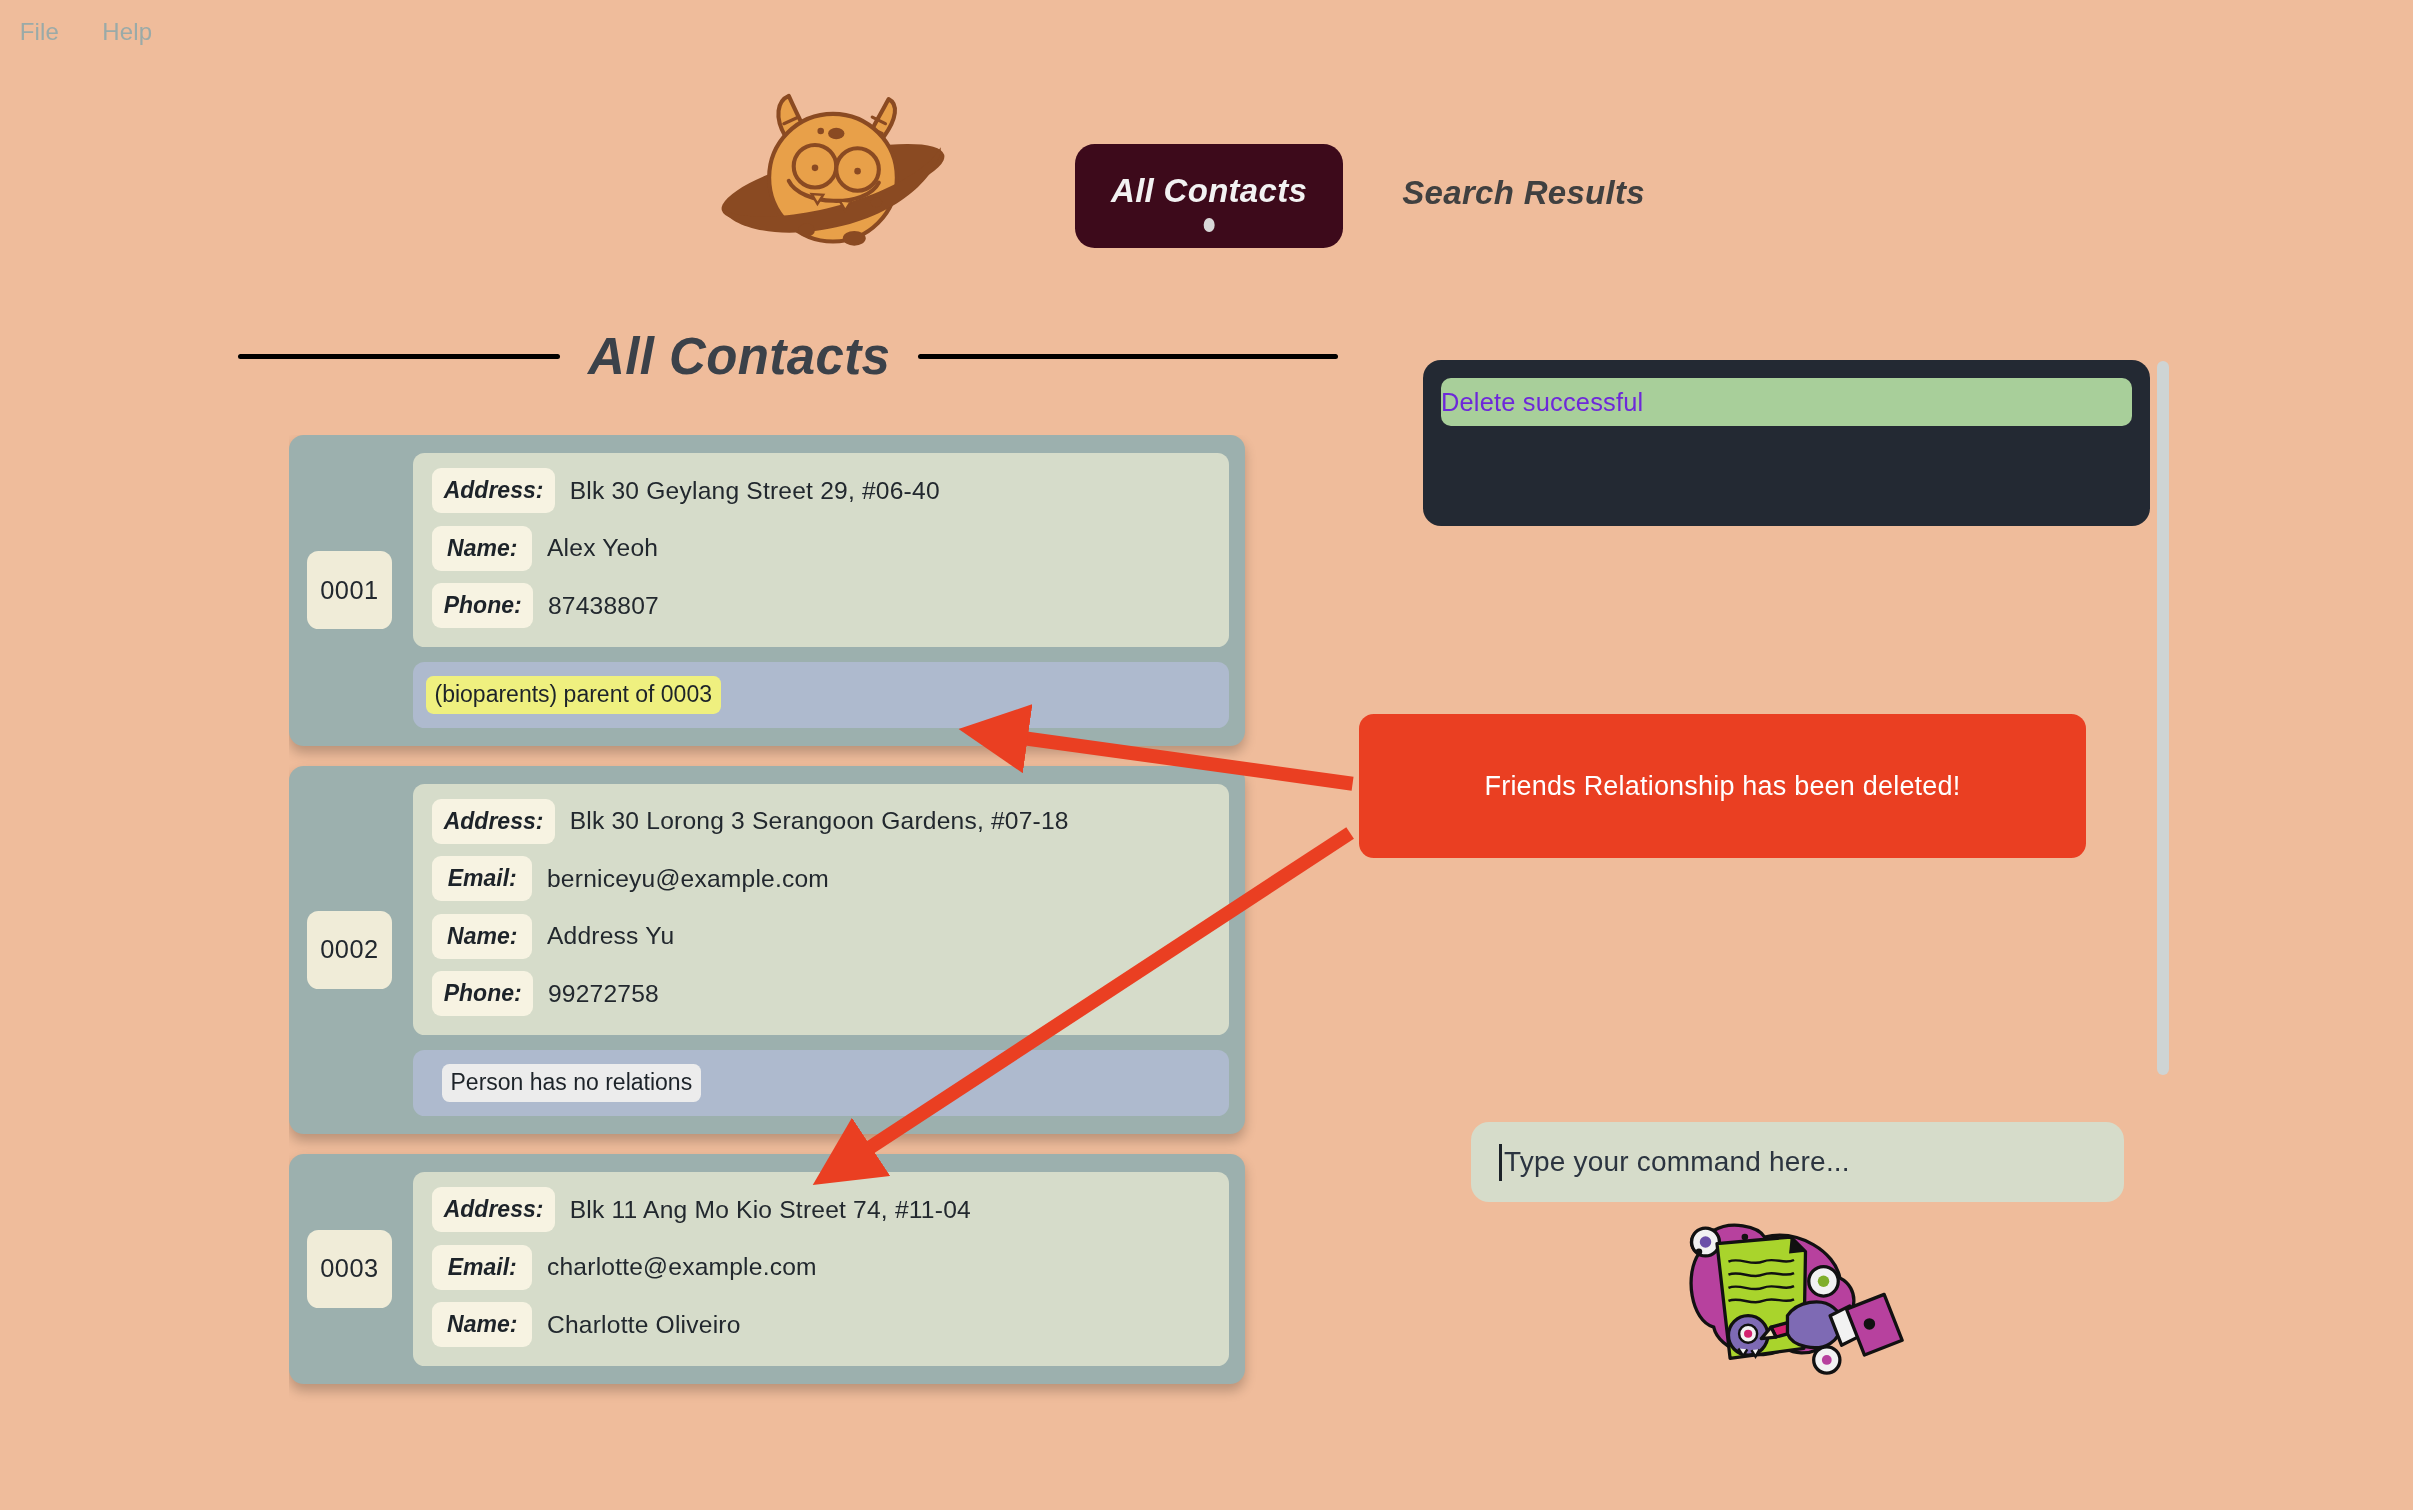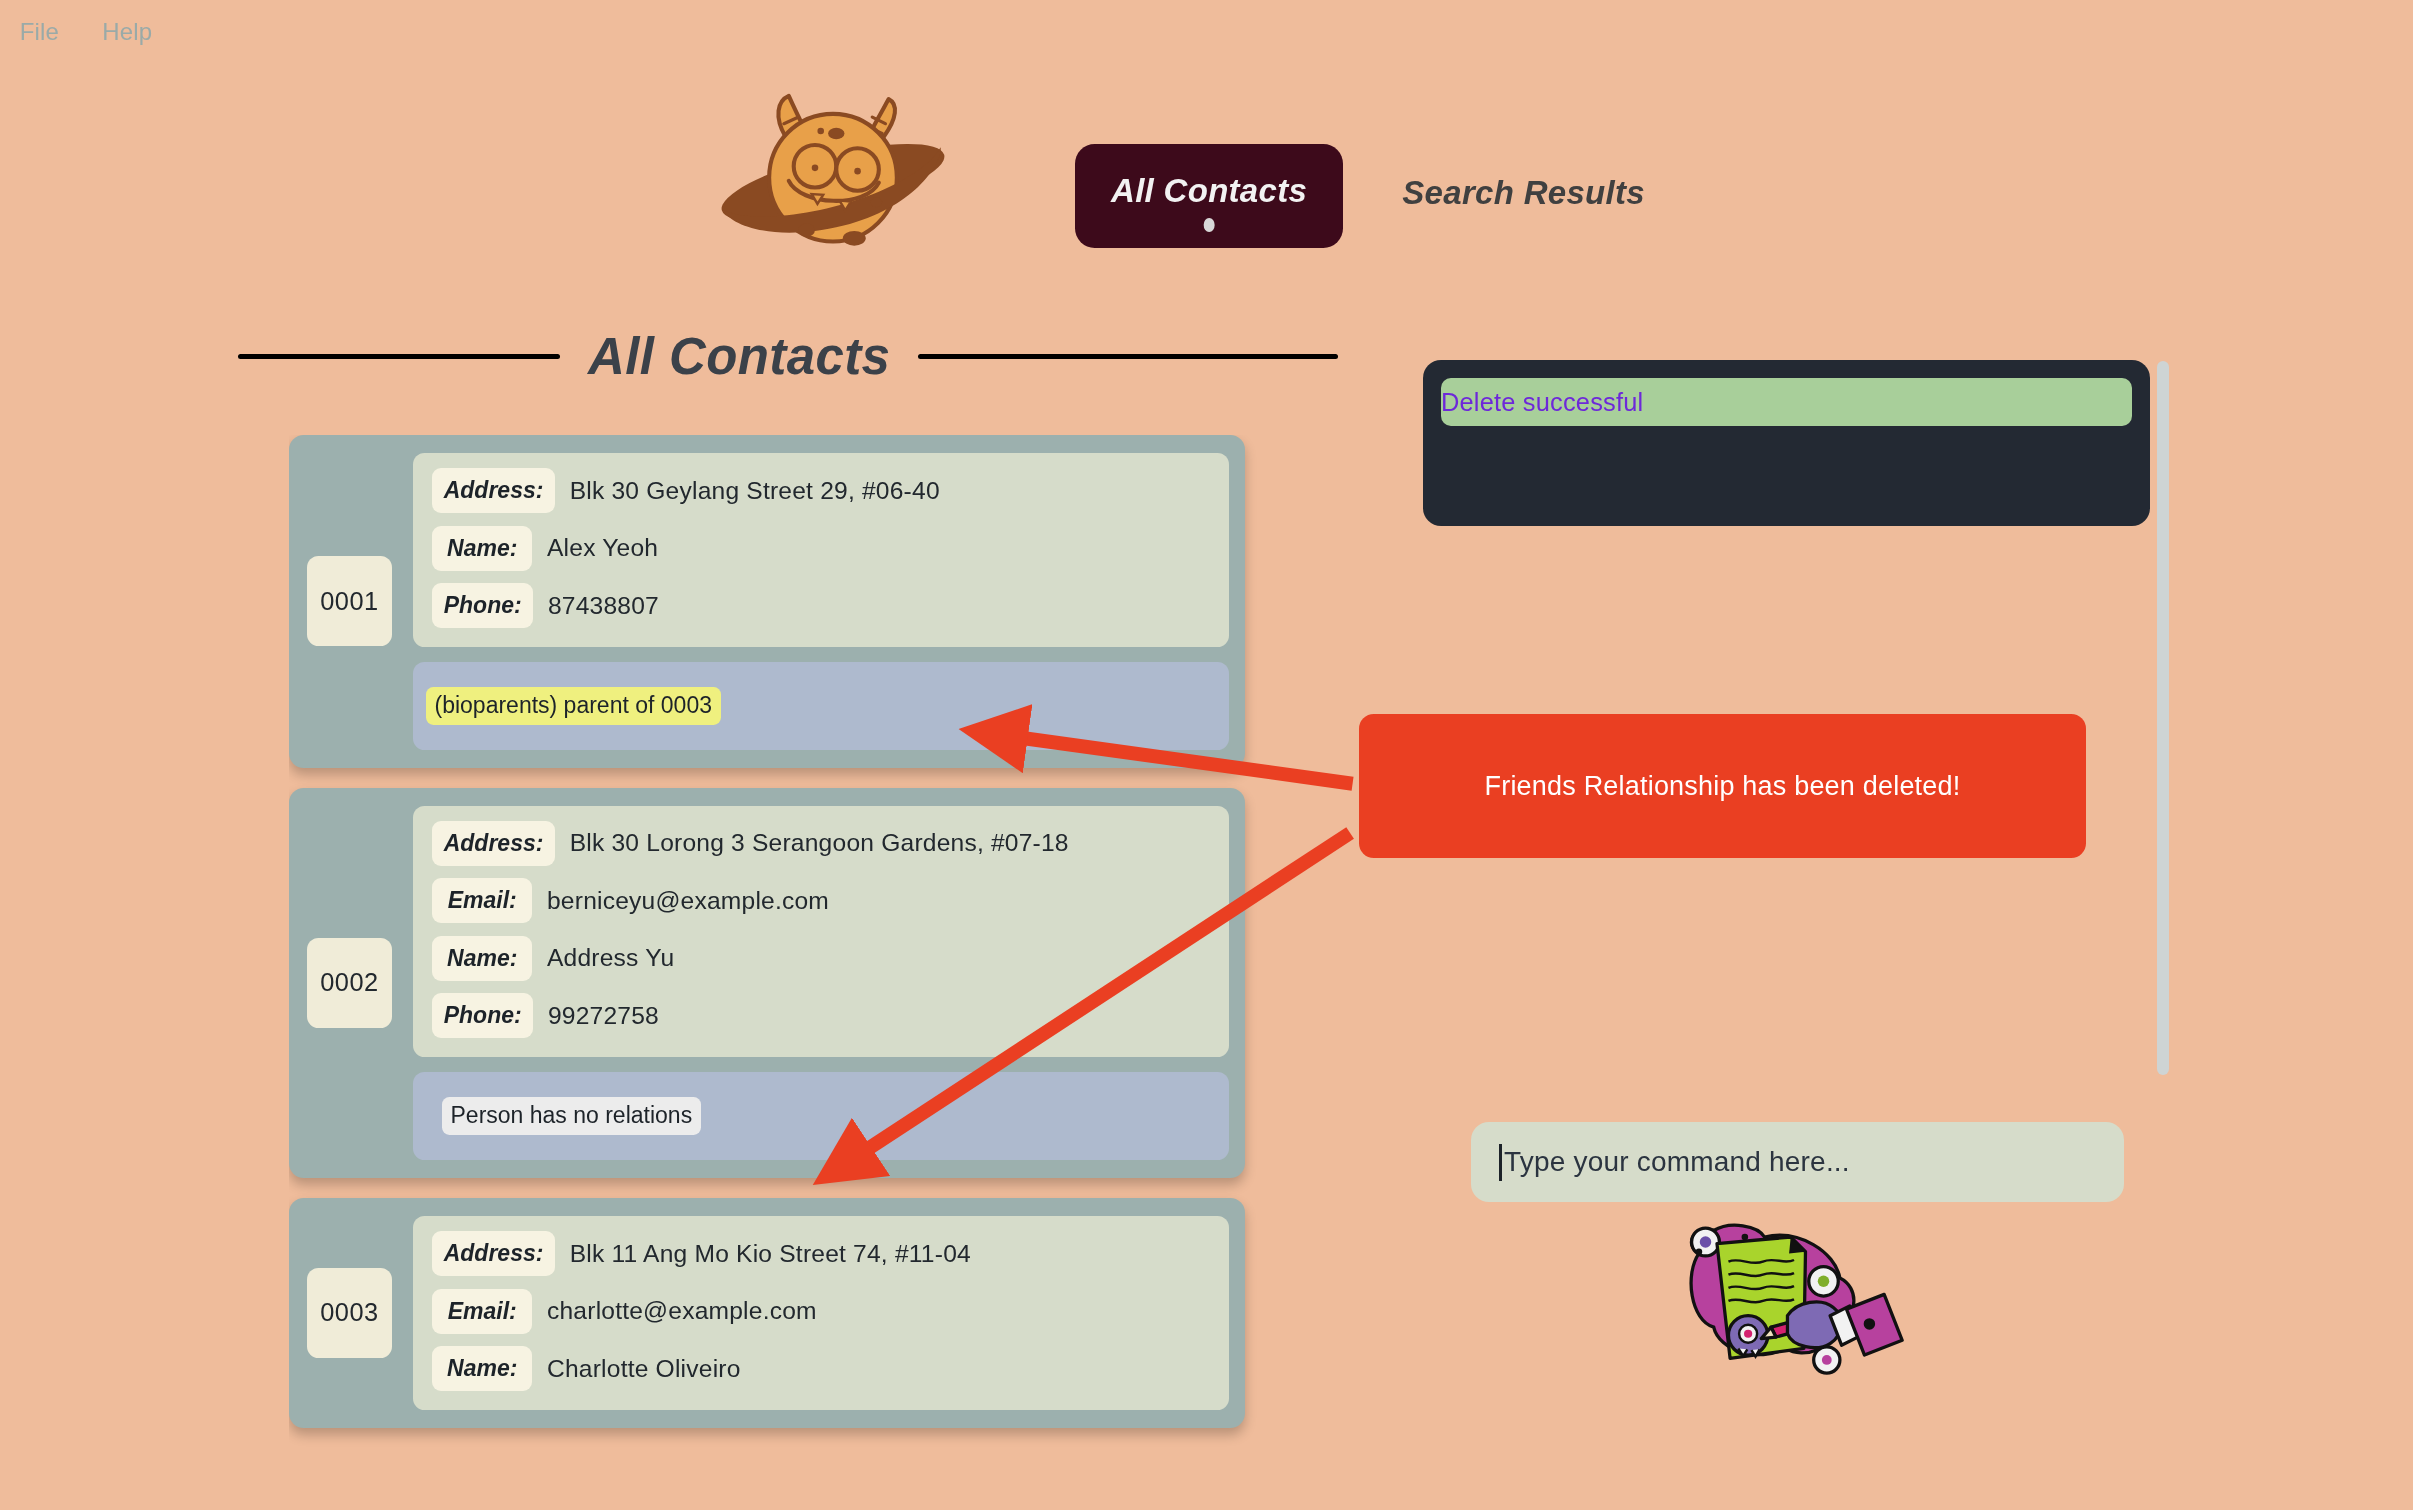--- a/index.html
+++ b/index.html
@@ -125,21 +125,21 @@
     border-radius: 14.8px;
     margin-bottom: 19.7px;
     padding: 18px 0 18px 0;
     display: flex;
     align-items: center;
     box-shadow: 0 6.6px 11.5px rgba(0,0,0,.22);
   }
   .id-badge {
     flex: 0 0 auto;
     width: 85px;
-    height: 90px;
+    height: 78px;
     margin-left: 18px;
     background: #f0ecd8;
     border-radius: 11.5px;
     display: flex;
     align-items: center;
     justify-content: center;
     font-size: 25.4px;
     color: #22282e;
     letter-spacing: 0.5px;
   }
@@ -182,21 +182,21 @@
     color: #22282e;
     letter-spacing: 0.2px;
     white-space: nowrap;
   }
 
   .rel-bar {
     background: #aebace;
     border-radius: 11.5px;
     min-height: 51px;
     display: flex;
-    padding: 25px 13px;
+    padding: 14px 13px;
   }
   .rel-tag {
     font-size: 23px;
     color: #1d2329;
     border-radius: 7.4px;
     padding: 5.7px 9px;
     white-space: nowrap;
   }
   .rel-tag.highlight { background: #eff07f; }
   .rel-tag.plain     { background: #ececec; margin-left: 16px; }

